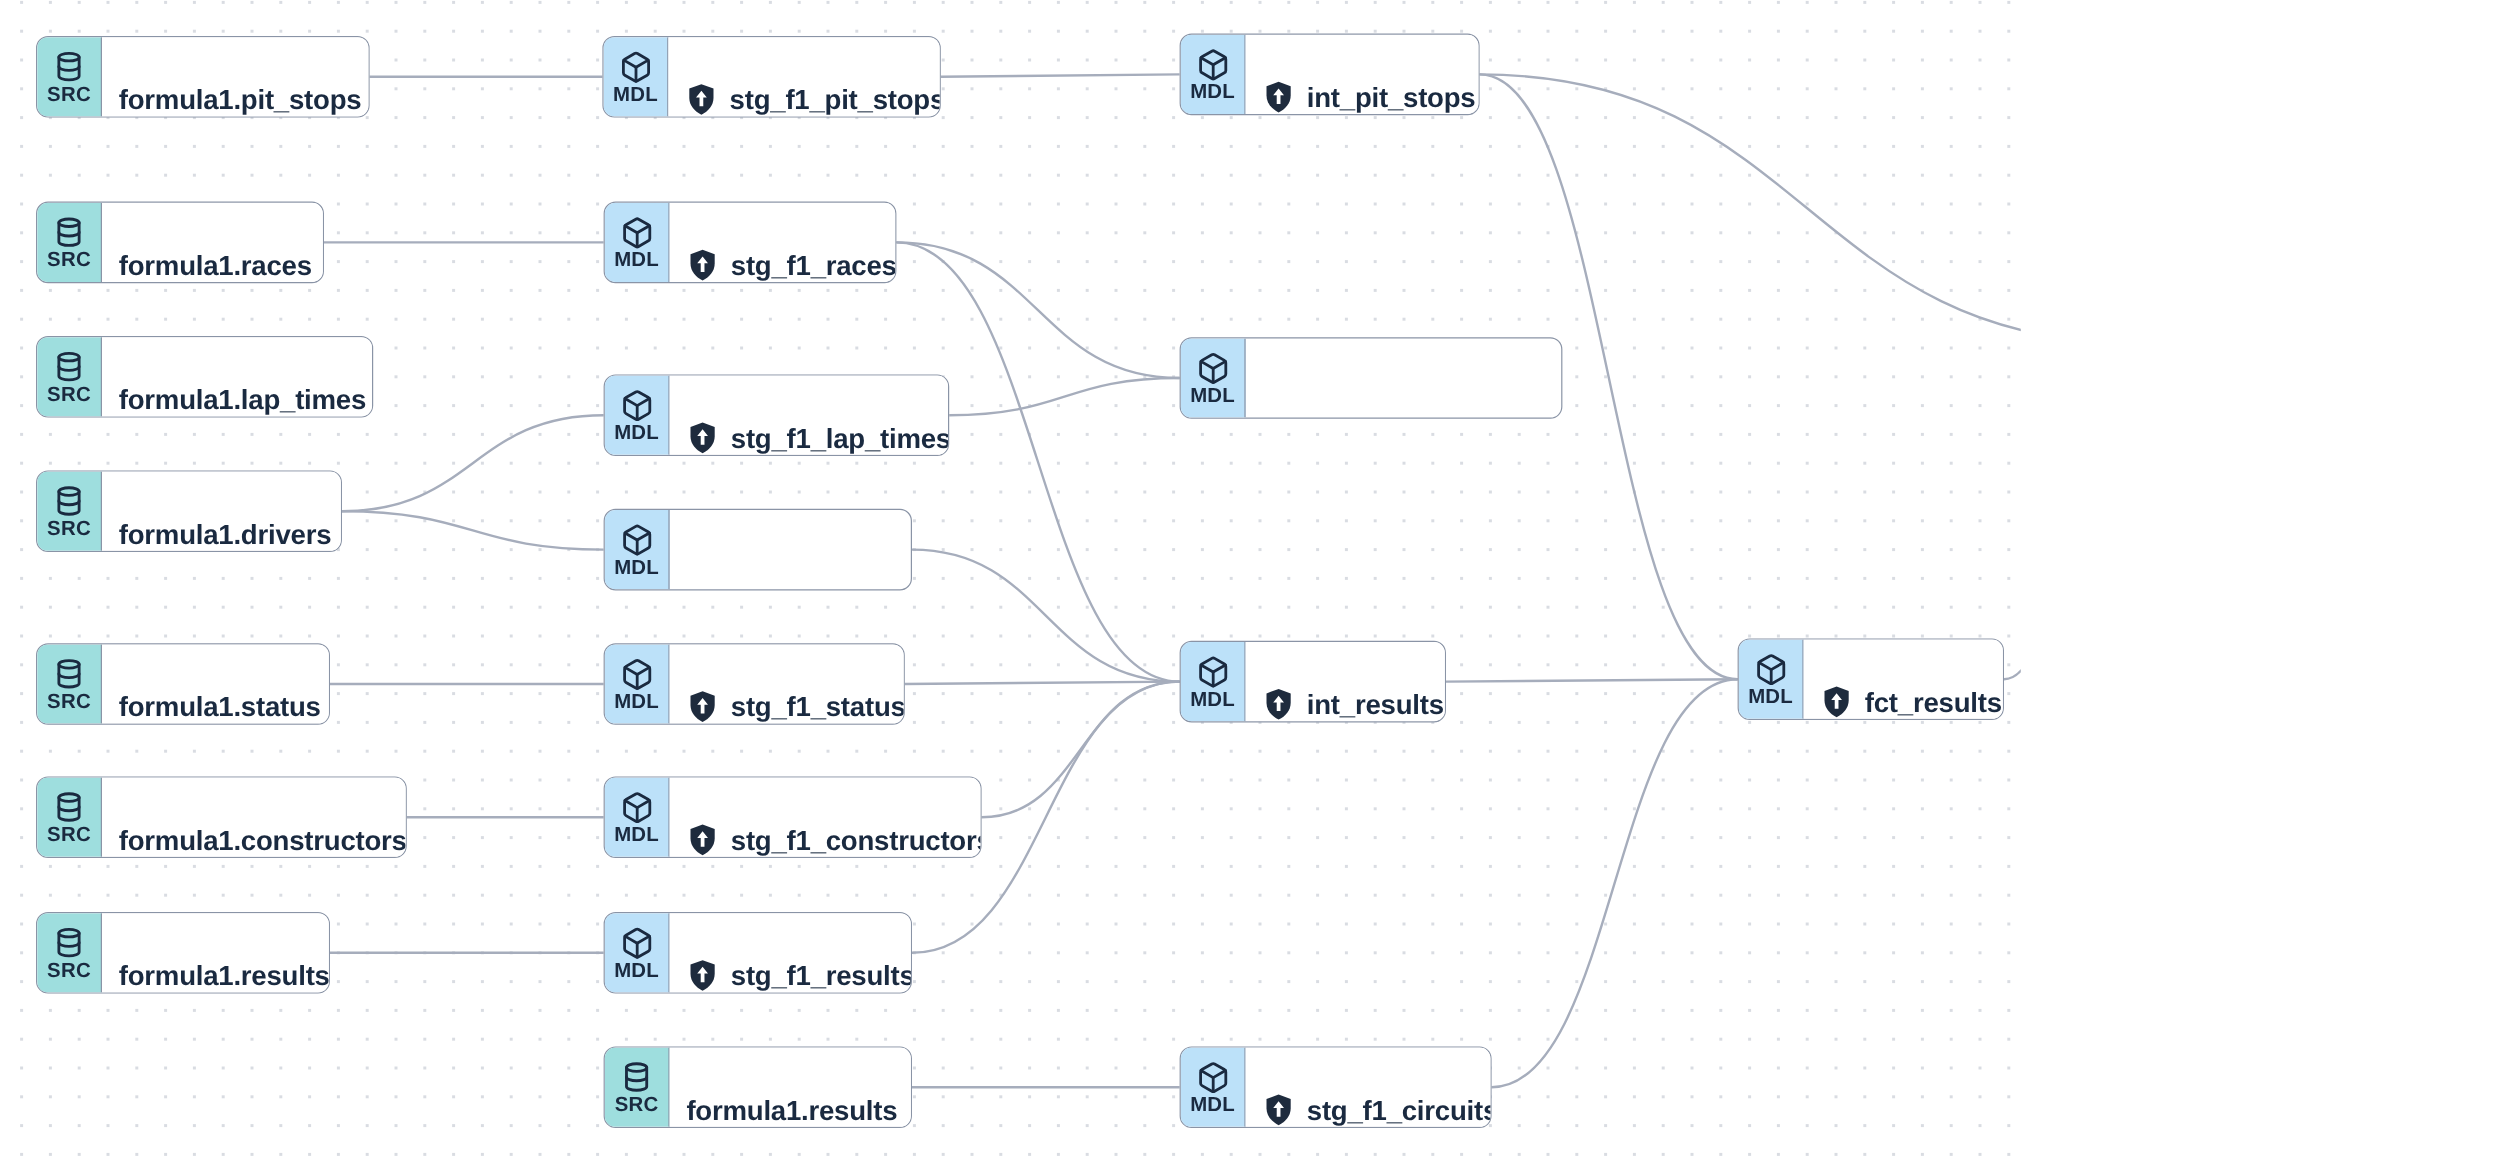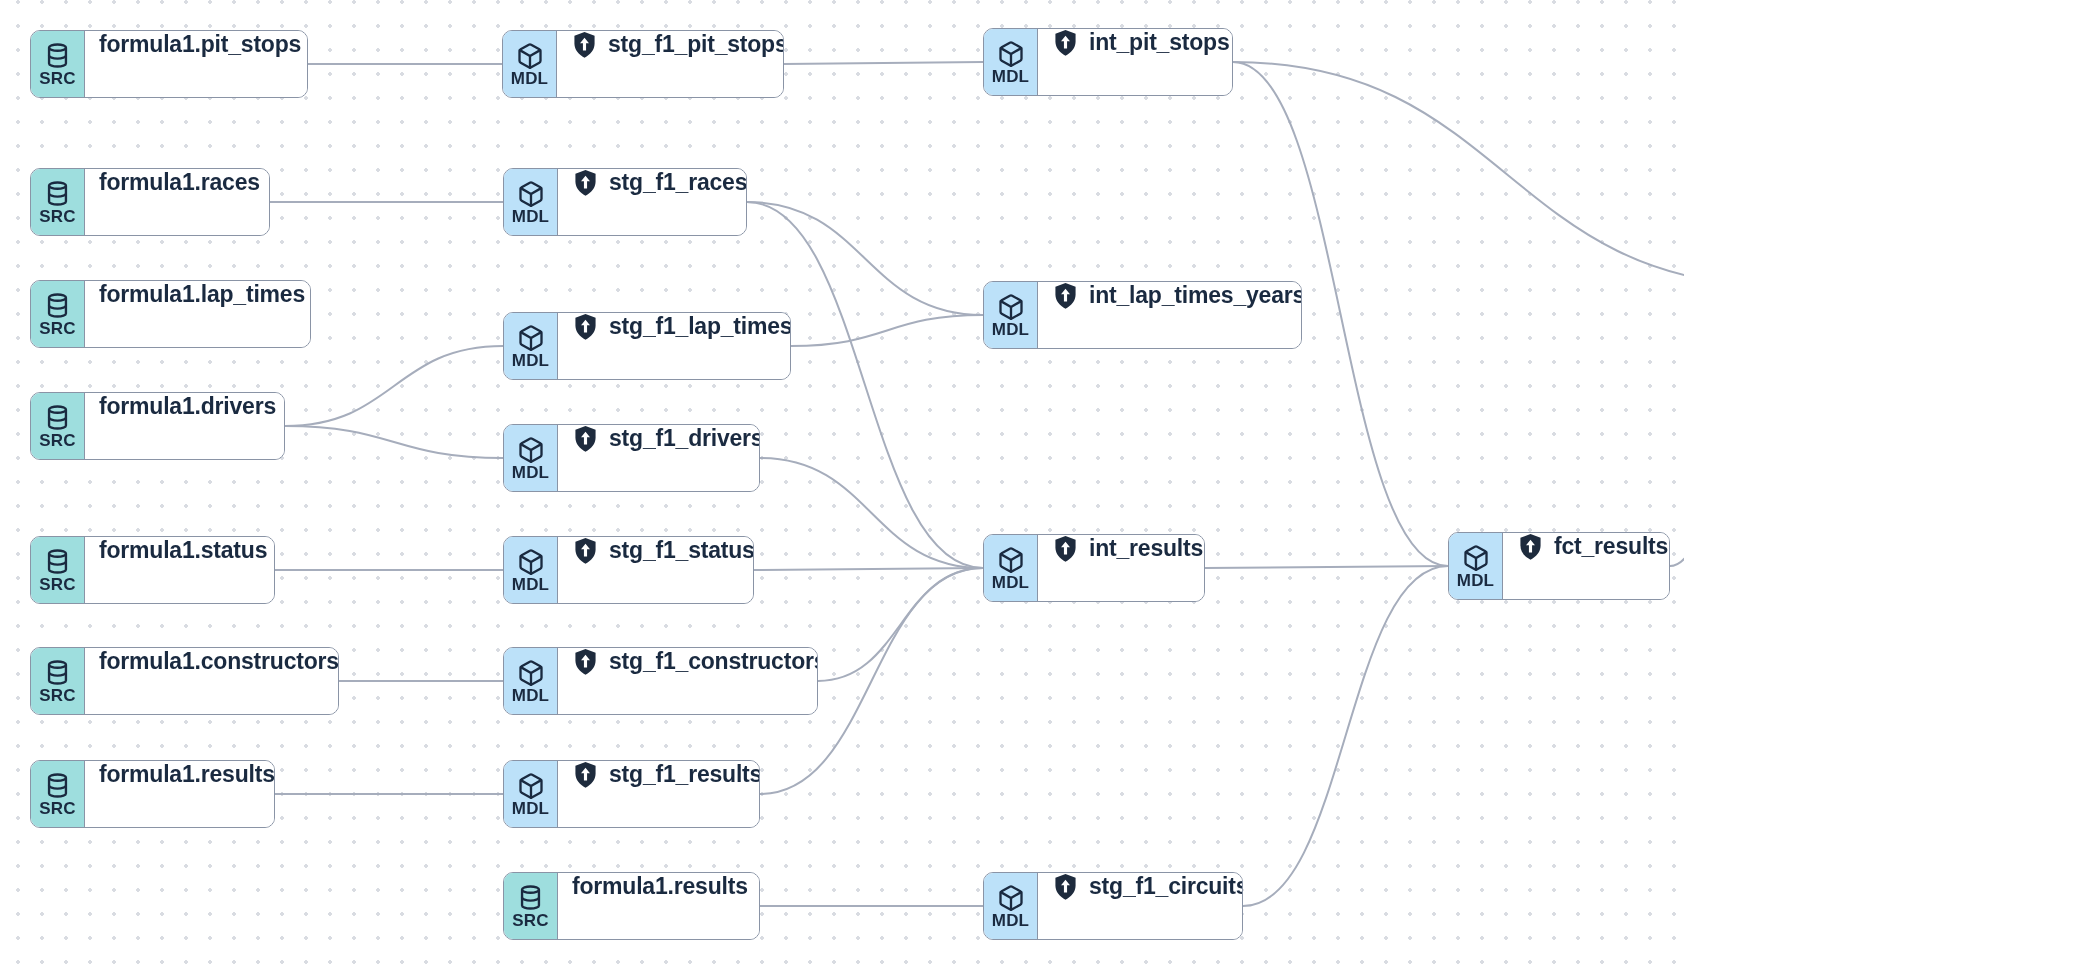--- a/index.html
+++ b/index.html
@@ -56,21 +56,21 @@
   .tab-label {
     font-size: 17px;
     font-weight: 700;
     letter-spacing: 0.2px;
     color: var(--node-text, #1a2a40);
     line-height: 1;
   }
   .node .body {
     flex: 1 1 auto;
     display: flex;
-    align-items: flex-start;
+    align-items: flex-end;
     padding: 0 14px;
     gap: 10px;
     background: var(--node-bg, #ffffff);
     white-space: nowrap;
   }
   .shield { display: block; height: 28px; flex: 0 0 auto; }
   .shield svg { display: block; }
   .label {
     font-size: 23px;
     font-weight: 600;
@@ -239,29 +239,20 @@
         <div class="tab">
           <span class="tab-icon">
             <svg width="28" height="28" viewBox="0 0 24 24" fill="none" stroke="#1a2a40" stroke-width="2" stroke-linecap="round" stroke-linejoin="round">
               <path d="M21 16V8a2 2 0 0 0-1-1.73l-7-4a2 2 0 0 0-2 0l-7 4A2 2 0 0 0 3 8v8a2 2 0 0 0 1 1.73l7 4a2 2 0 0 0 2 0l7-4A2 2 0 0 0 21 16z"></path>
               <polyline points="3.27 6.96 12 12.01 20.73 6.96"></polyline>
               <line x1="12" y1="22.08" x2="12" y2="12"></line>
             </svg>
           </span>
           <span class="tab-label">MDL</span>
         </div>
-        <div class="body">
-          <span class="shield">
-            <svg width="27" height="28" viewBox="0 0 24 25" fill="none">
-              <path d="M12 1 21 4.3 V11.2 C21 16.9 17.2 21.2 12 23.8 C6.8 21.2 3 16.9 3 11.2 V4.3 Z" fill="#1e2b3d"></path>
-              <path d="M12 6 L16 11 H13.4 V17.5 H10.6 V11 H8 Z" fill="#ffffff"></path>
-            </svg>
-          </span>
-          <span class="label">int_lap_times_years</span>
-        </div>
       </div>
       <div class="node source" style="left: 30px; top: 392px; width: 255px; height: 68px;">
         <div class="tab">
           <span class="tab-icon">
             <svg width="27" height="27" viewBox="0 0 24 24" fill="none" stroke="#1a2a40" stroke-width="2.1" stroke-linecap="round" stroke-linejoin="round">
               <ellipse cx="12" cy="5" rx="7.5" ry="2.8"></ellipse>
               <path d="M4.5 5v14a7.5 2.8 0 0 0 15 0V5"></path>
               <path d="M4.5 12a7.5 2.8 0 0 0 15 0"></path>
             </svg>
           </span>
@@ -274,29 +265,20 @@
       <div class="node model" style="left: 503px; top: 424px; width: 257px; height: 68px;">
         <div class="tab">
           <span class="tab-icon">
             <svg width="28" height="28" viewBox="0 0 24 24" fill="none" stroke="#1a2a40" stroke-width="2" stroke-linecap="round" stroke-linejoin="round">
               <path d="M21 16V8a2 2 0 0 0-1-1.73l-7-4a2 2 0 0 0-2 0l-7 4A2 2 0 0 0 3 8v8a2 2 0 0 0 1 1.73l7 4a2 2 0 0 0 2 0l7-4A2 2 0 0 0 21 16z"></path>
               <polyline points="3.27 6.96 12 12.01 20.73 6.96"></polyline>
               <line x1="12" y1="22.08" x2="12" y2="12"></line>
             </svg>
           </span>
           <span class="tab-label">MDL</span>
-        </div>
-        <div class="body">
-          <span class="shield">
-            <svg width="27" height="28" viewBox="0 0 24 25" fill="none">
-              <path d="M12 1 21 4.3 V11.2 C21 16.9 17.2 21.2 12 23.8 C6.8 21.2 3 16.9 3 11.2 V4.3 Z" fill="#1e2b3d"></path>
-              <path d="M12 6 L16 11 H13.4 V17.5 H10.6 V11 H8 Z" fill="#ffffff"></path>
-            </svg>
-          </span>
-          <span class="label">stg_f1_drivers</span>
         </div>
       </div>
       <div class="node source" style="left: 30px; top: 536px; width: 245px; height: 68px;">
         <div class="tab">
           <span class="tab-icon">
             <svg width="27" height="27" viewBox="0 0 24 24" fill="none" stroke="#1a2a40" stroke-width="2.1" stroke-linecap="round" stroke-linejoin="round">
               <ellipse cx="12" cy="5" rx="7.5" ry="2.8"></ellipse>
               <path d="M4.5 5v14a7.5 2.8 0 0 0 15 0V5"></path>
               <path d="M4.5 12a7.5 2.8 0 0 0 15 0"></path>
             </svg>

